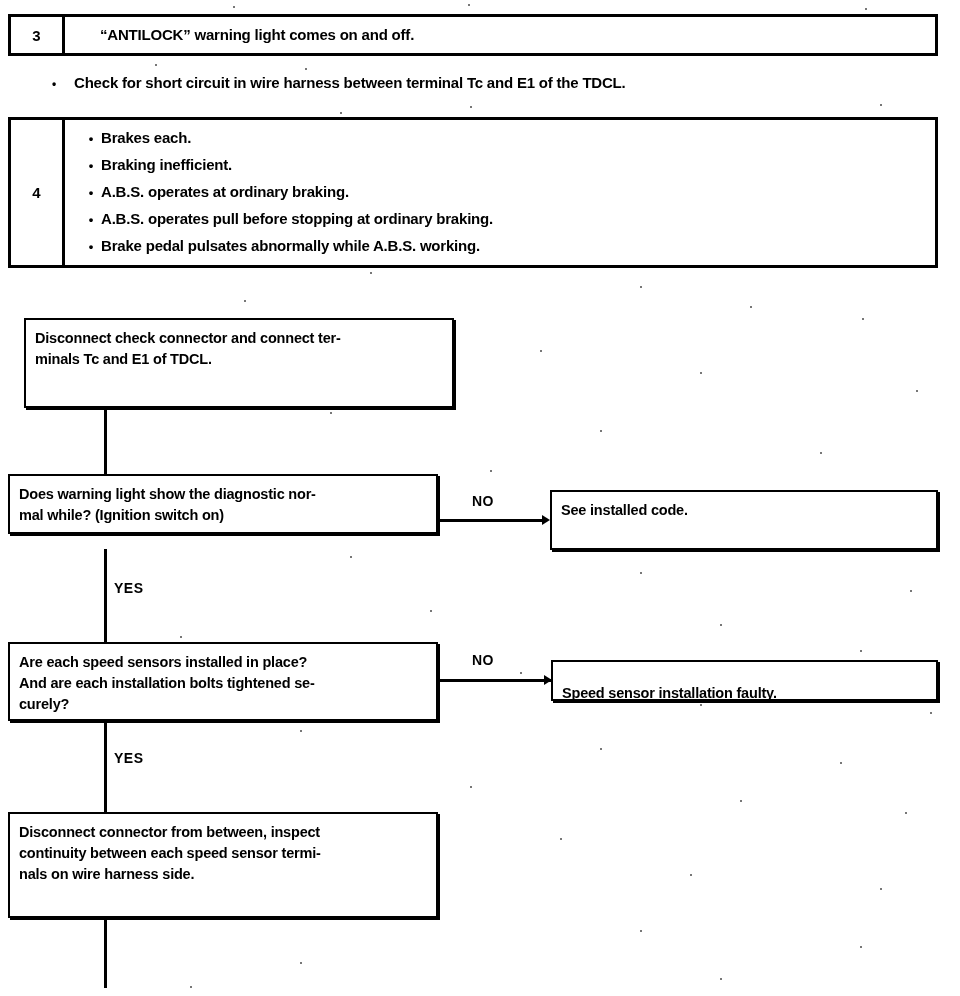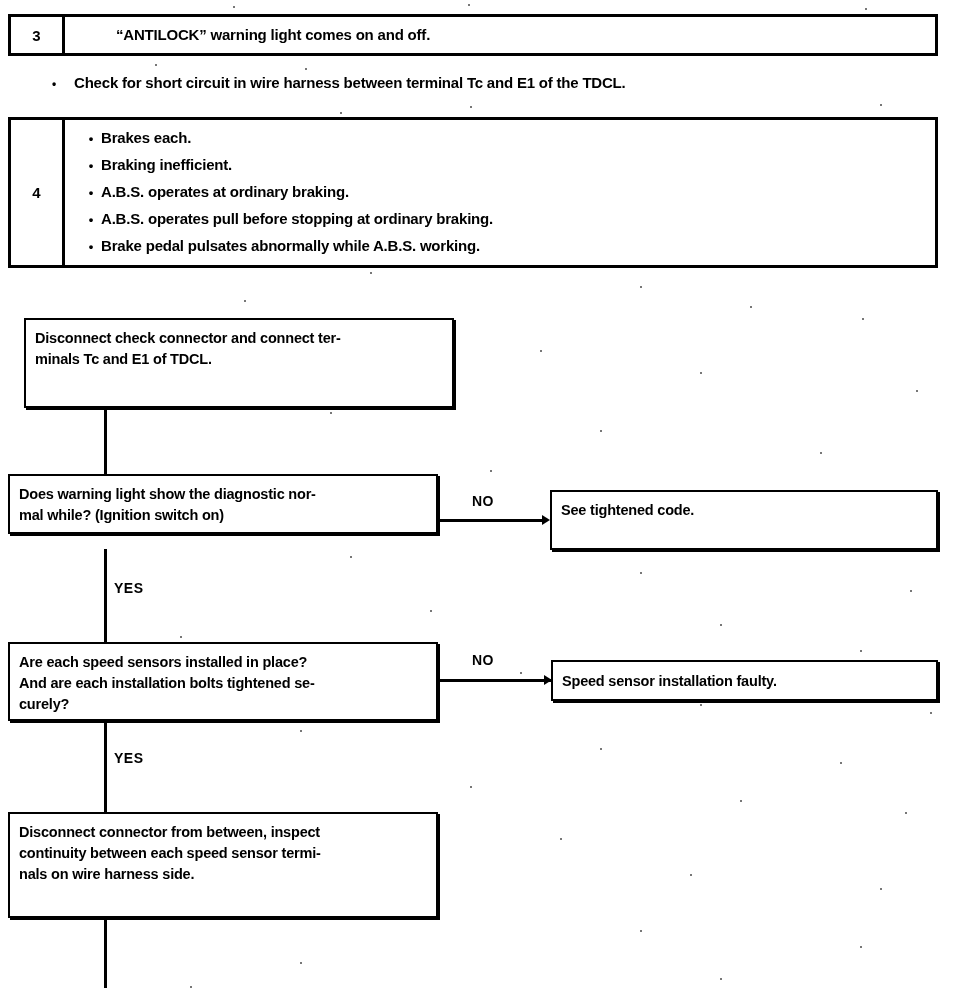--- a/index.html
+++ b/index.html
@@ -36,21 +36,21 @@
   .sym-table .bodycell{
     position:absolute;
     left:54px;right:0;top:0;bottom:0;
     box-sizing:border-box;
     display:flex;flex-direction:column;justify-content:center;
   }
   .tbl-line{
     font-weight:bold;
     font-size:15px;
     letter-spacing:-0.2px;
-    padding-left:51px;
+    padding-left:35px;
     line-height:26px;
     white-space:nowrap;
   }
   .bullet-row{
     display:flex;align-items:baseline;
     font-weight:bold;font-size:15px;
     line-height:26px;
     letter-spacing:-0.2px;
     white-space:nowrap;
   }
@@ -241,30 +241,30 @@
   <span class="ln">Disconnect check connector and connect ter-</span>
   <span class="ln">minals Tc and E1 of TDCL.</span>
 </div>
 
 <div class="fbox heavy" style="left:8px;top:474px;width:430px;height:60px;">
   <span class="ln">Does warning light show the diagnostic nor-</span>
   <span class="ln">mal while? (Ignition switch on)</span>
 </div>
 
 <div class="fbox heavy" style="left:550px;top:490px;width:388px;height:60px;">
-  <span class="ln">See tightened code.</span>
+  <span class="ln">See installed code.</span>
 </div>
 
 <div class="fbox heavy" style="left:8px;top:642px;width:430px;height:79px;">
   <span class="ln">Are each speed sensors installed in place?</span>
   <span class="ln">And are each installation bolts tightened se-</span>
   <span class="ln">curely?</span>
 </div>
 
-<div class="fbox heavy" style="left:551px;top:660px;width:387px;height:41px;padding-top:9px;">
+<div class="fbox heavy" style="left:551px;top:660px;width:387px;height:41px;padding-top:21px;">
   <span class="ln">Speed sensor installation faulty.</span>
 </div>
 
 <div class="fbox heavy" style="left:8px;top:812px;width:430px;height:106px;">
   <span class="ln">Disconnect connector from between, inspect</span>
   <span class="ln">continuity between each speed sensor termi-</span>
   <span class="ln">nals on wire harness side.</span>
 </div>
 
 </body></html>

